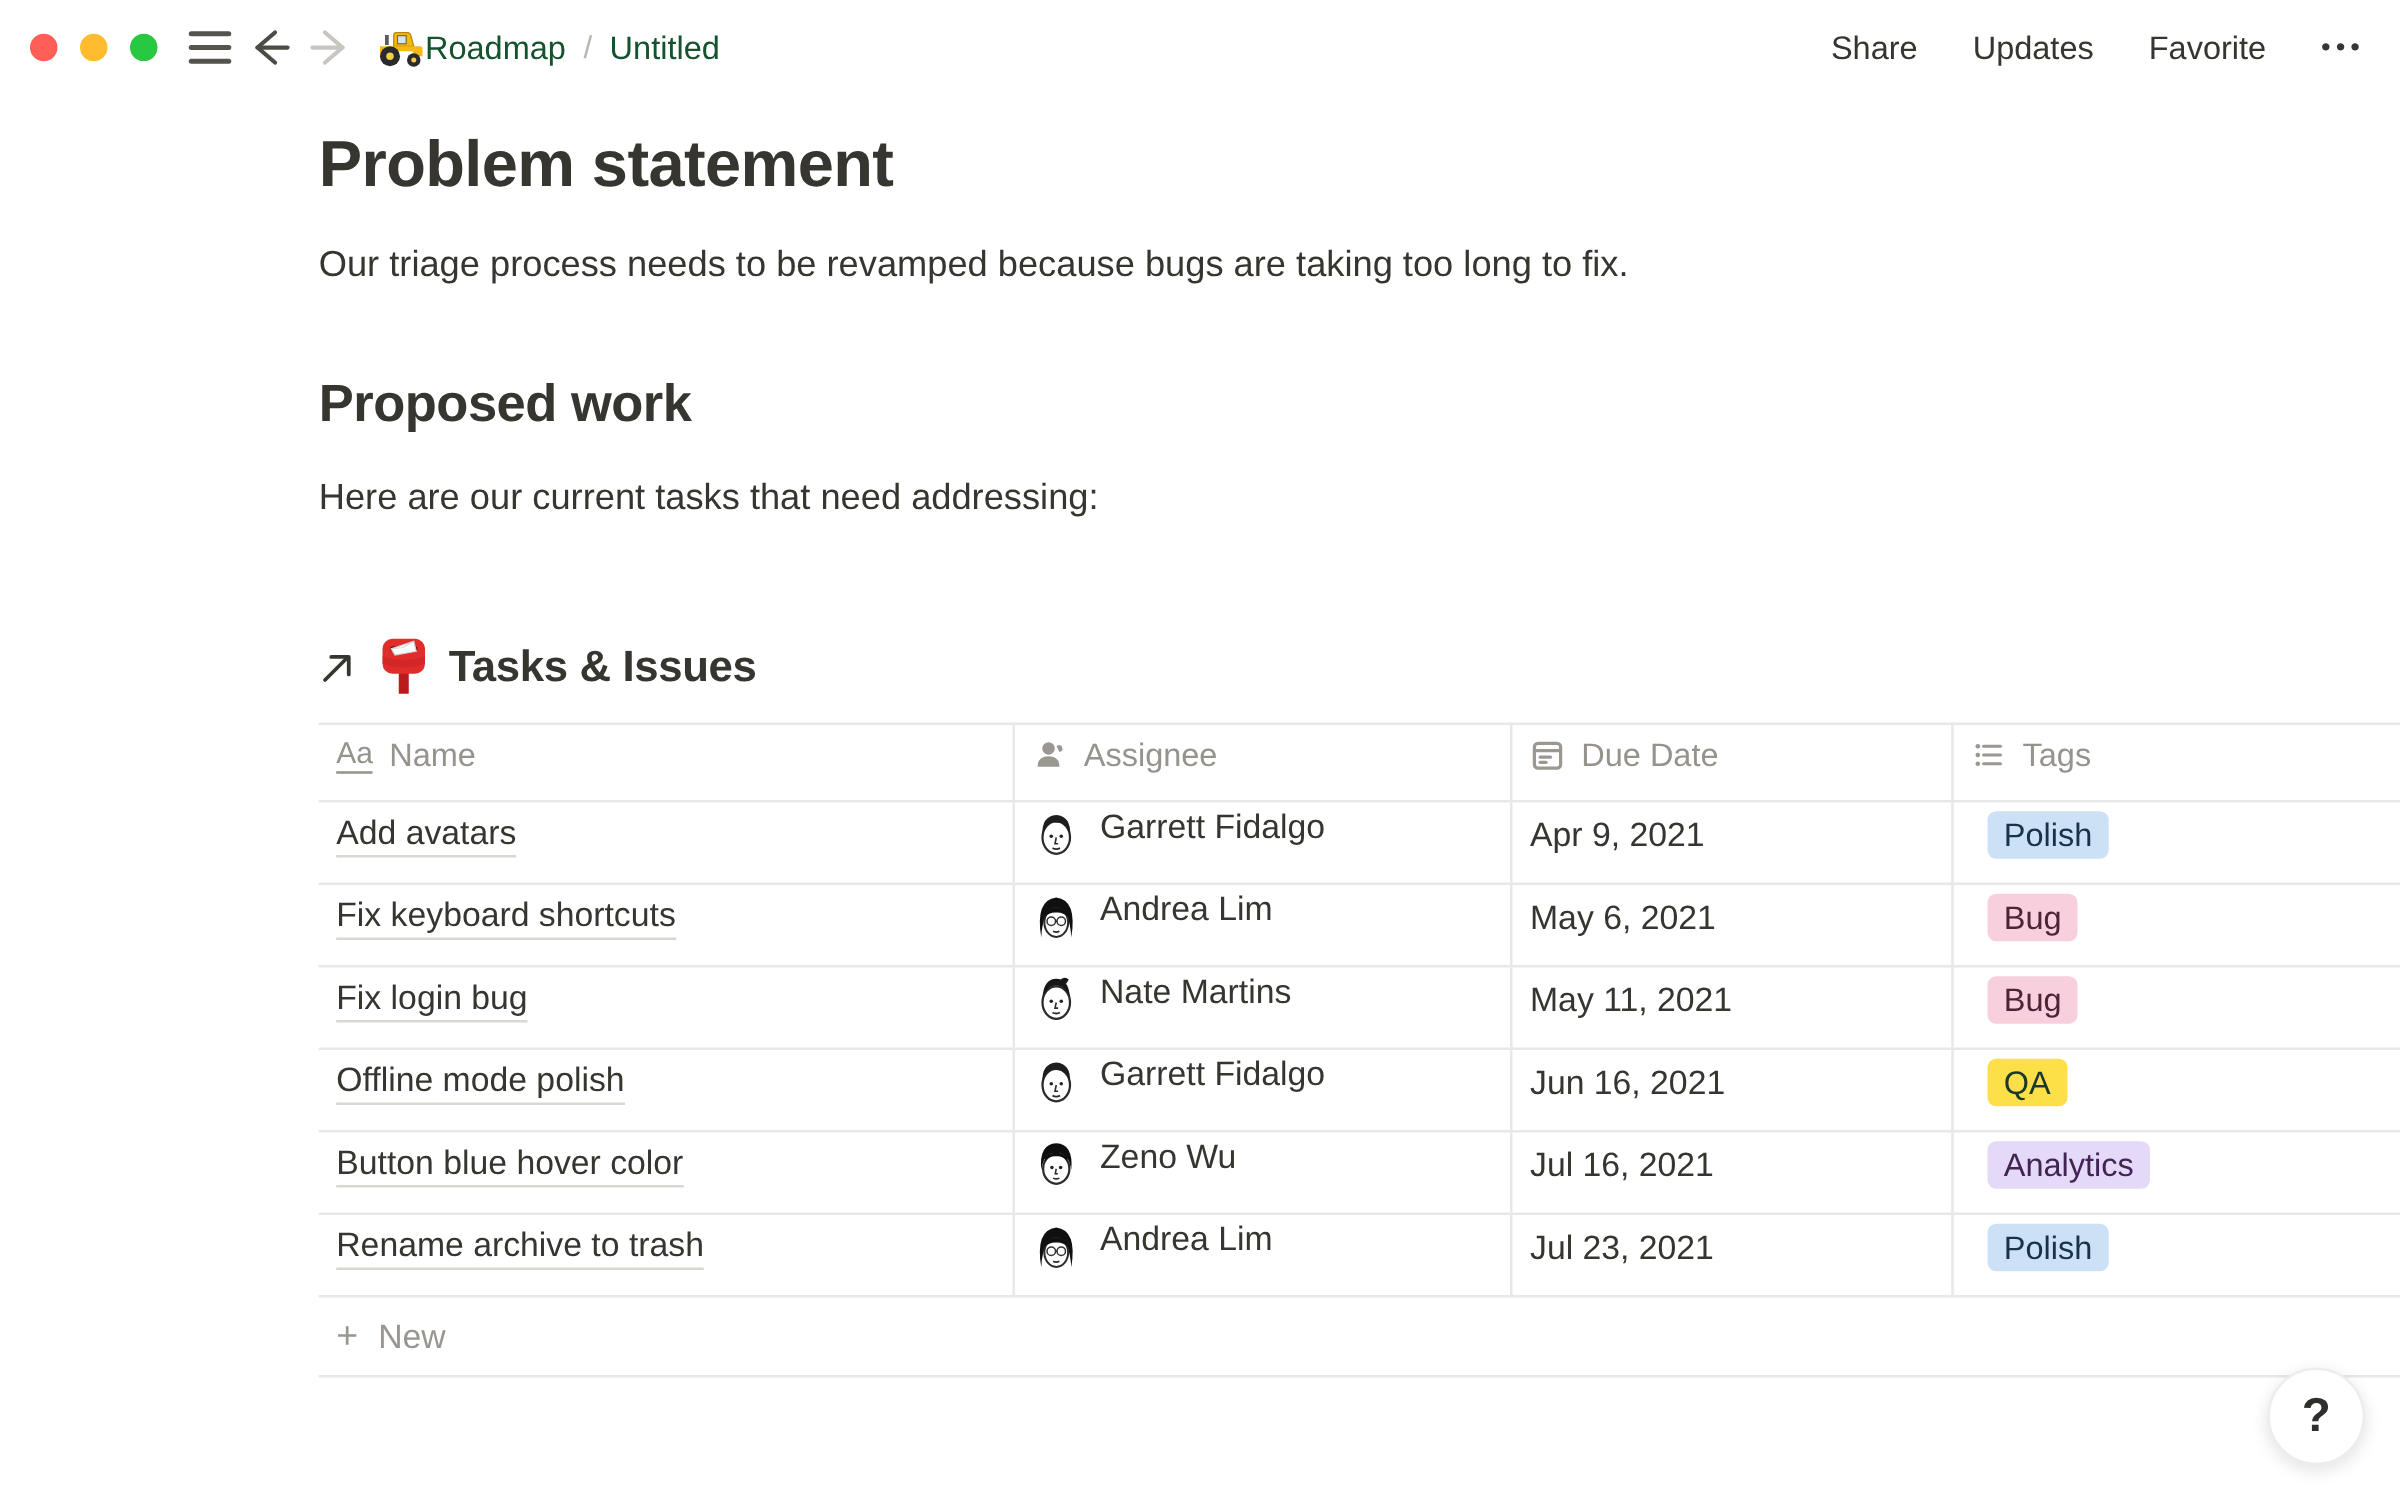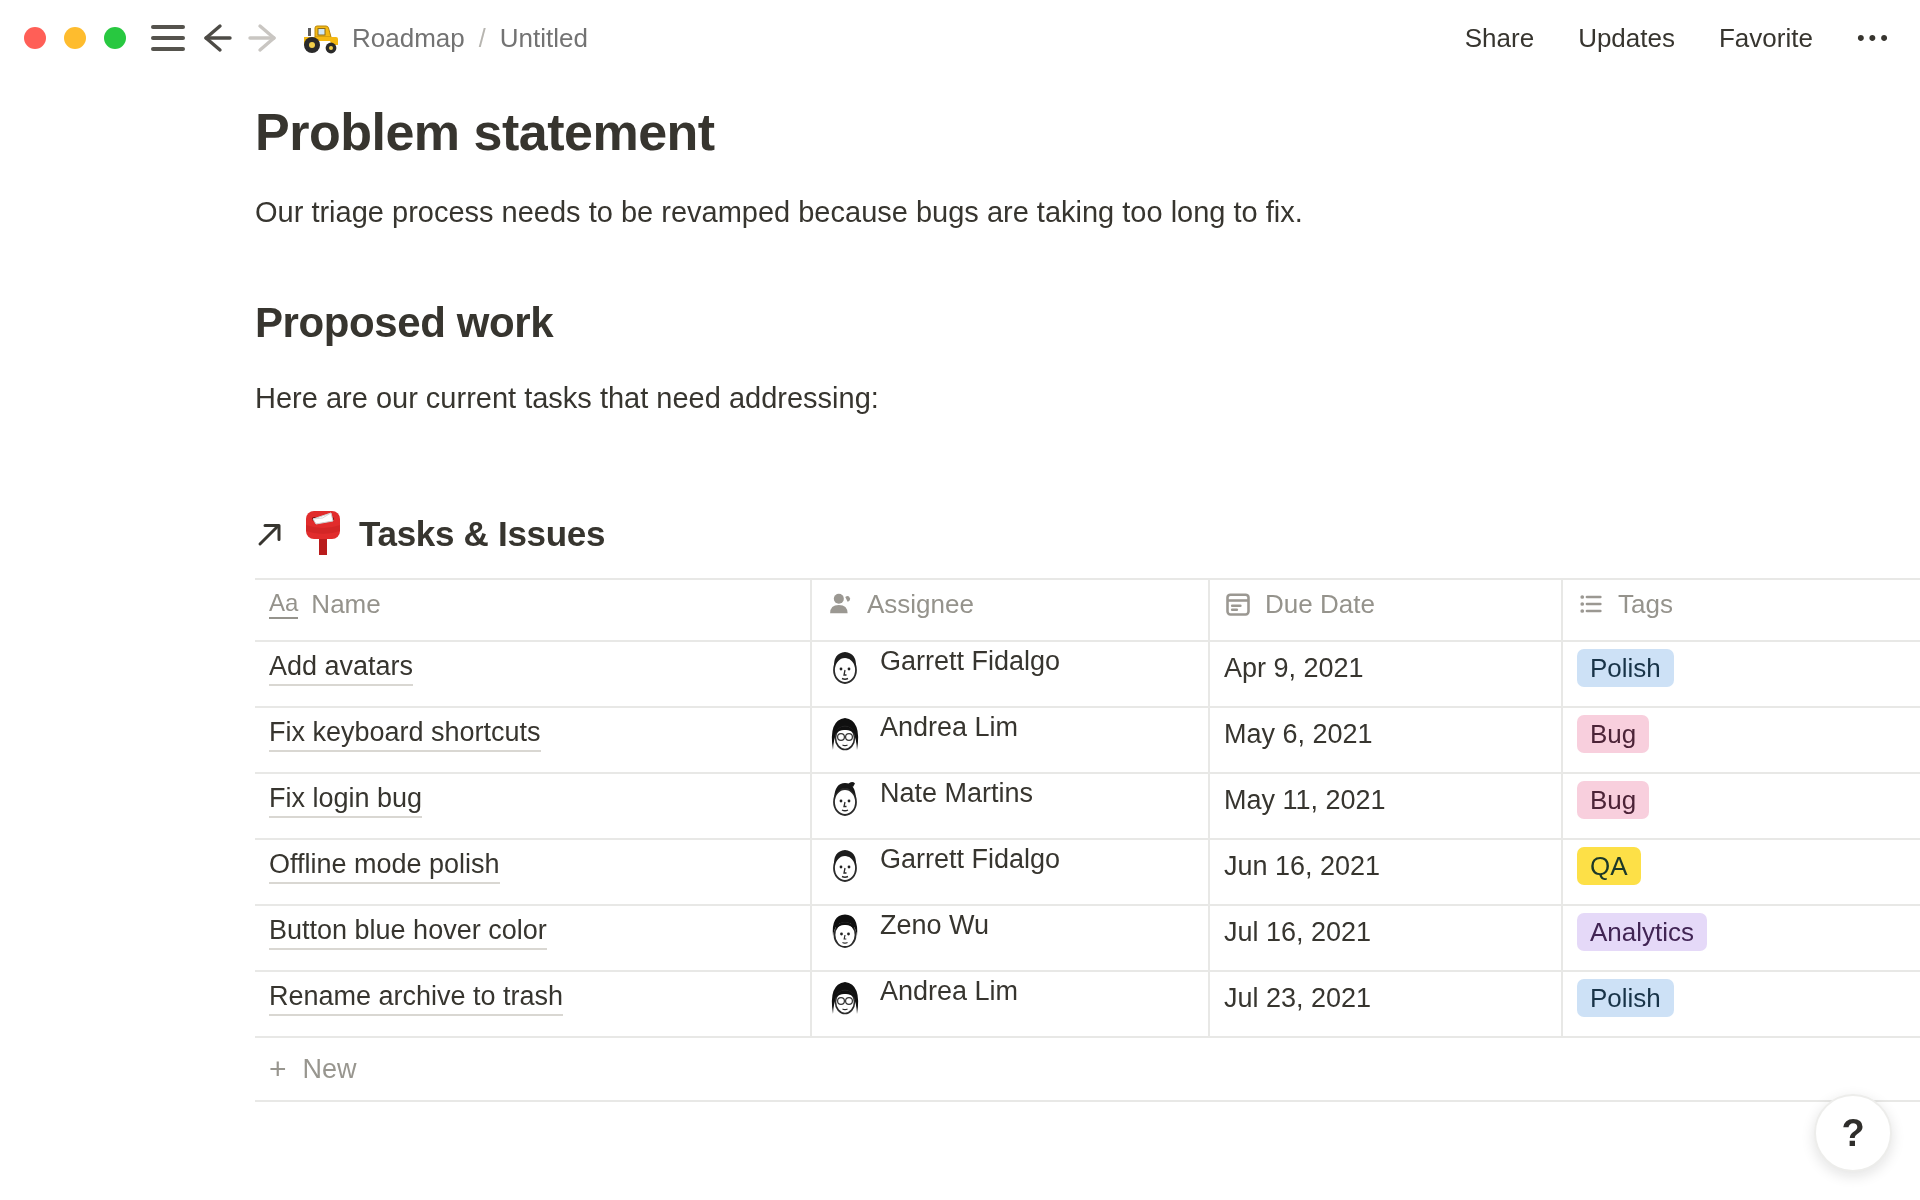--- a/index.html
+++ b/index.html
@@ -23,21 +23,21 @@
   .light { width: 22px; height: 22px; border-radius: 50%; }
   .iconbtn {
     width: 40px; height: 40px;
     display: flex; align-items: center; justify-content: center;
     margin-right: 8px;
     cursor: pointer;
   }
   .hamburger { display: flex; flex-direction: column; gap: 7px; }
   .hamburger div { width: 34px; height: 4px; background: #55534d; border-radius: 2px; }
   .breadcrumb { display: flex; align-items: center; font-size: 26px; margin-left: 10px; }
-  .crumb { color: #737373; cursor: pointer; display: flex; align-items: center; gap: 12px; }
+  .crumb { color: #14532d; cursor: pointer; display: flex; align-items: center; }
   .crumb-sep { color: #b7b5b0; margin: 0 14px; font-size: 25px; }
   .tb-actions { margin-left: auto; display: flex; align-items: center; gap: 44px; font-size: 26px; }
   .tb-actions .action { cursor: pointer; color: #37352f; }
   .more-dots { font-size: 22px; letter-spacing: 4px; cursor: pointer; color: #37352f; }
 
   
   .page { padding-left: 255px; }
   h1.doc-h1 { font-size: 52px; font-weight: 700; letter-spacing: -0.5px; margin-top: 24px; line-height: 64px; }
   .doc-p { font-size: 29px; line-height: 44px; margin-top: 26px; color: #37352f; }
   h2.doc-h2 { font-size: 42px; font-weight: 700; letter-spacing: -0.4px; margin-top: 62px; line-height: 54px; }
@@ -83,20 +83,21 @@
   .avatar { width: 38px; height: 44px; flex: none; }
   .due-text { cursor: pointer; }
 
   .chip {
     display: inline-block;
     height: 38px; line-height: 38px;
     padding: 0 13px;
     border-radius: 7px;
     font-size: 26px;
     cursor: pointer;
+    margin-left: 13px;
   }
   .chip[data-color="blue"]   { background: #cde1f6; color: #183347; }
   .chip[data-color="pink"]   { background: #f8cfdd; color: #4c2337; }
   .chip[data-color="green"]  { background: #fde047; color: #1c3829; }
   .chip[data-color="purple"] { background: #e5d9f8; color: #412454; }
 
   .new-row-inner { display: flex; align-items: center; gap: 16px; color: #98968f; cursor: pointer; padding-left: 14px; }
   .plus-glyph { font-size: 30px; line-height: 30px; color: #98968f; }
   .new-label { font-size: 27px; }
 

